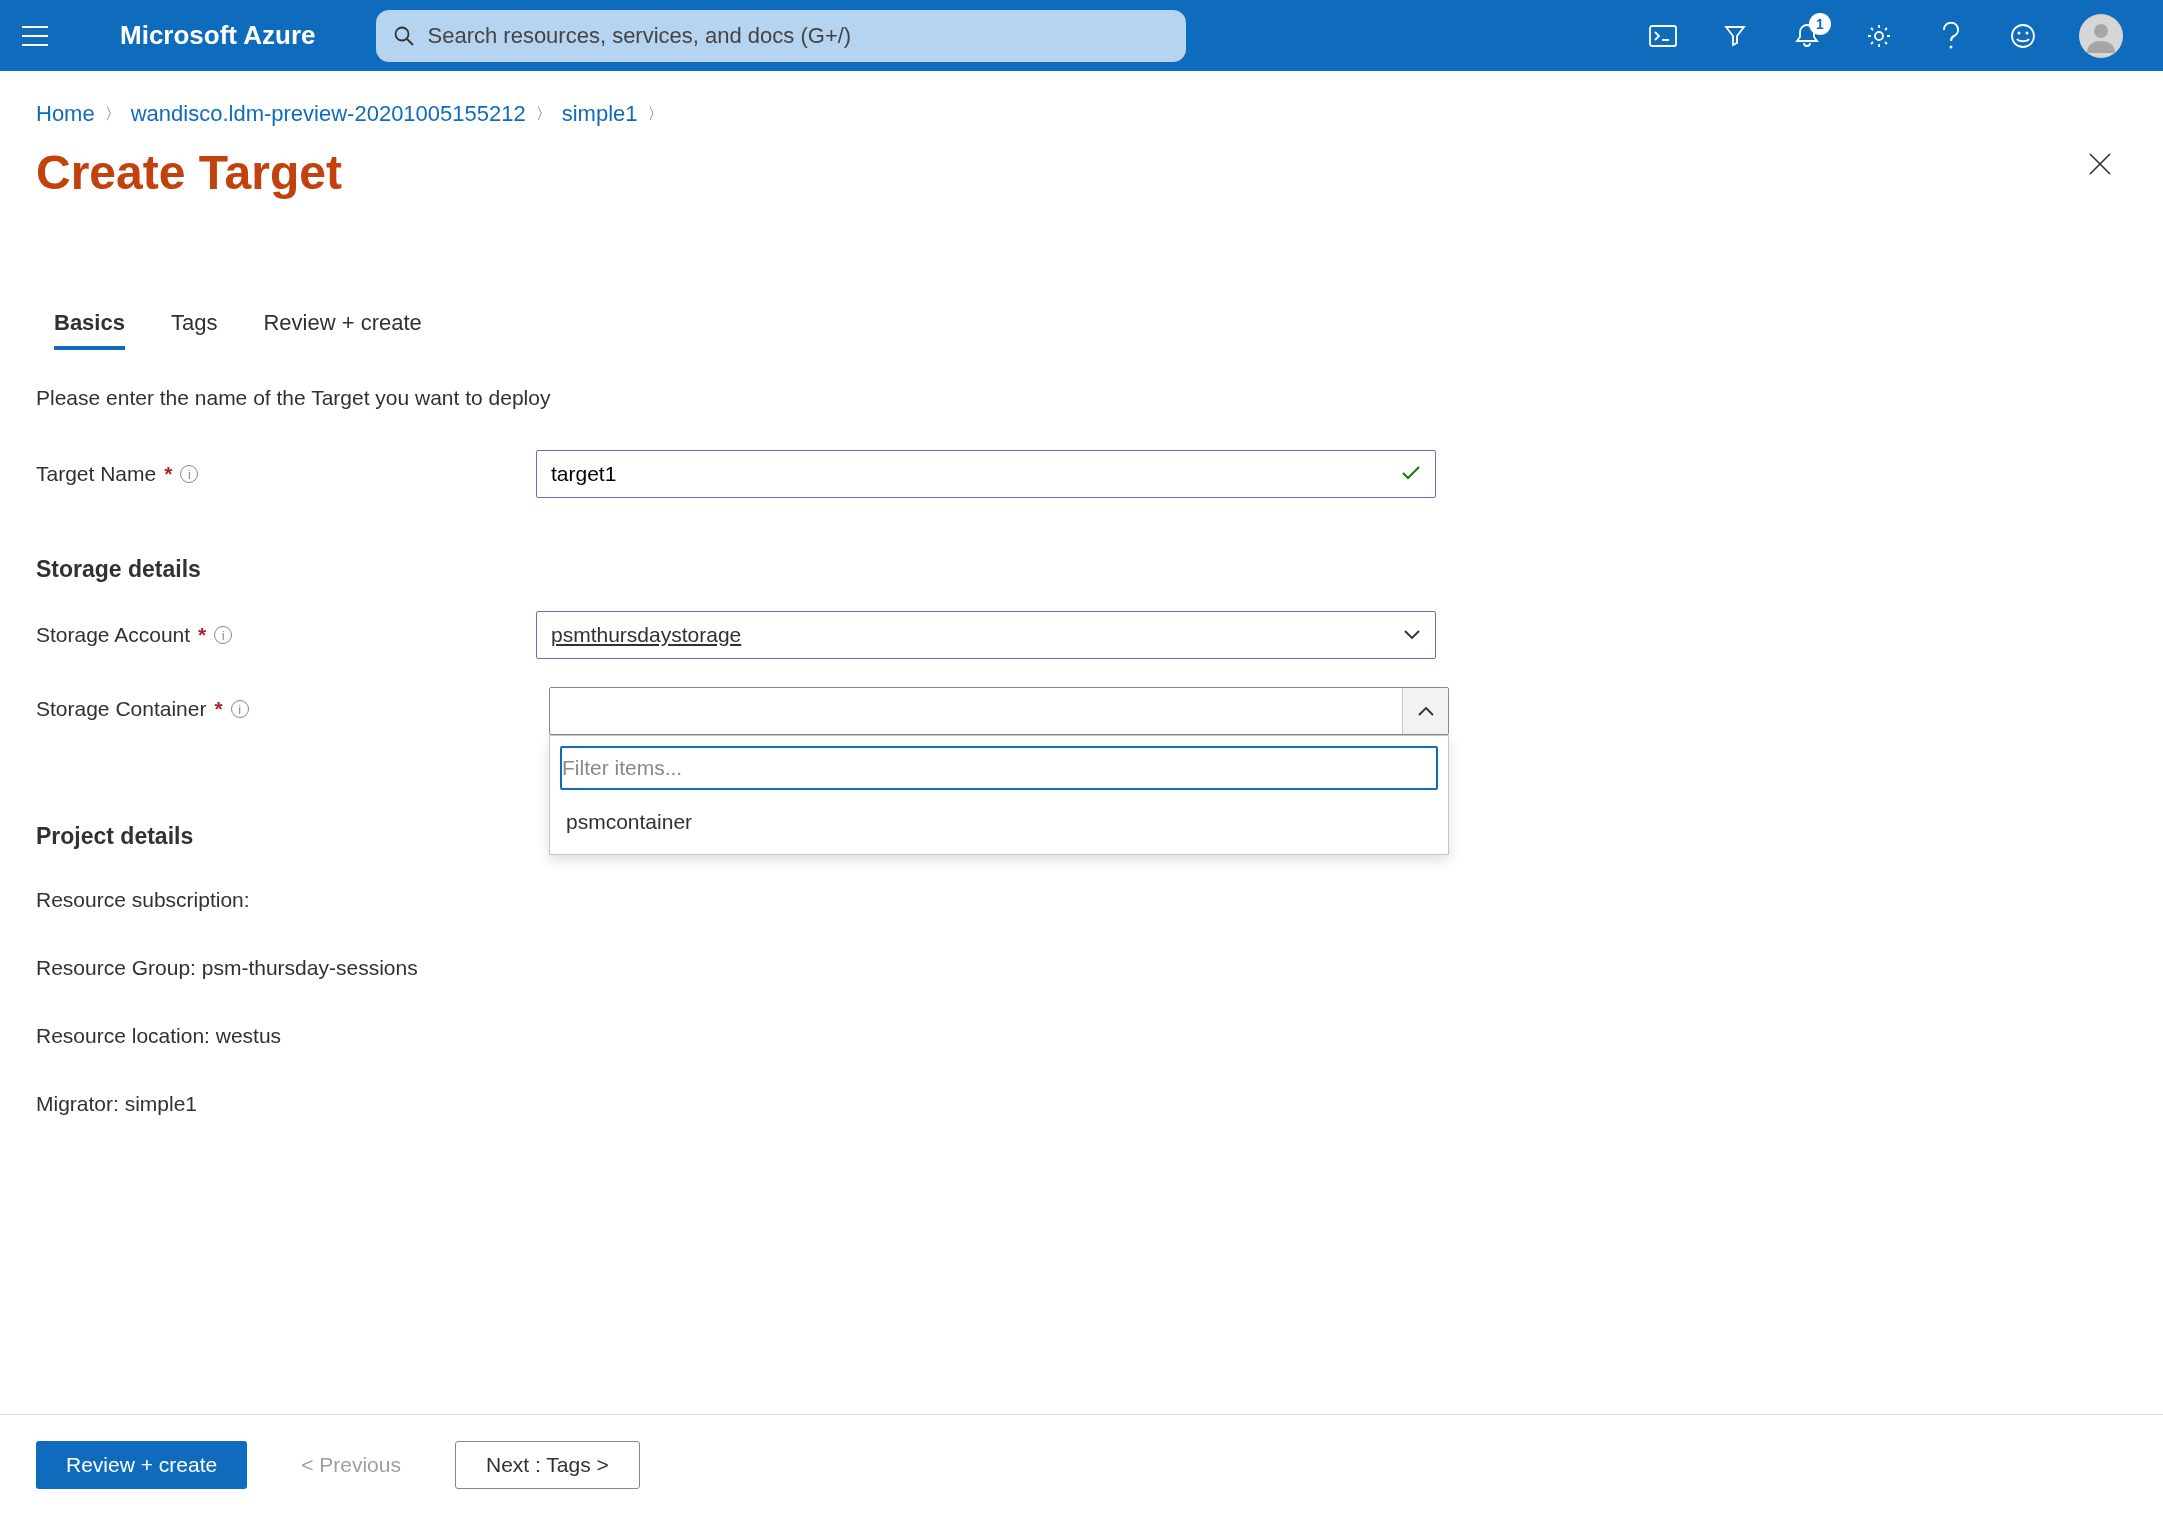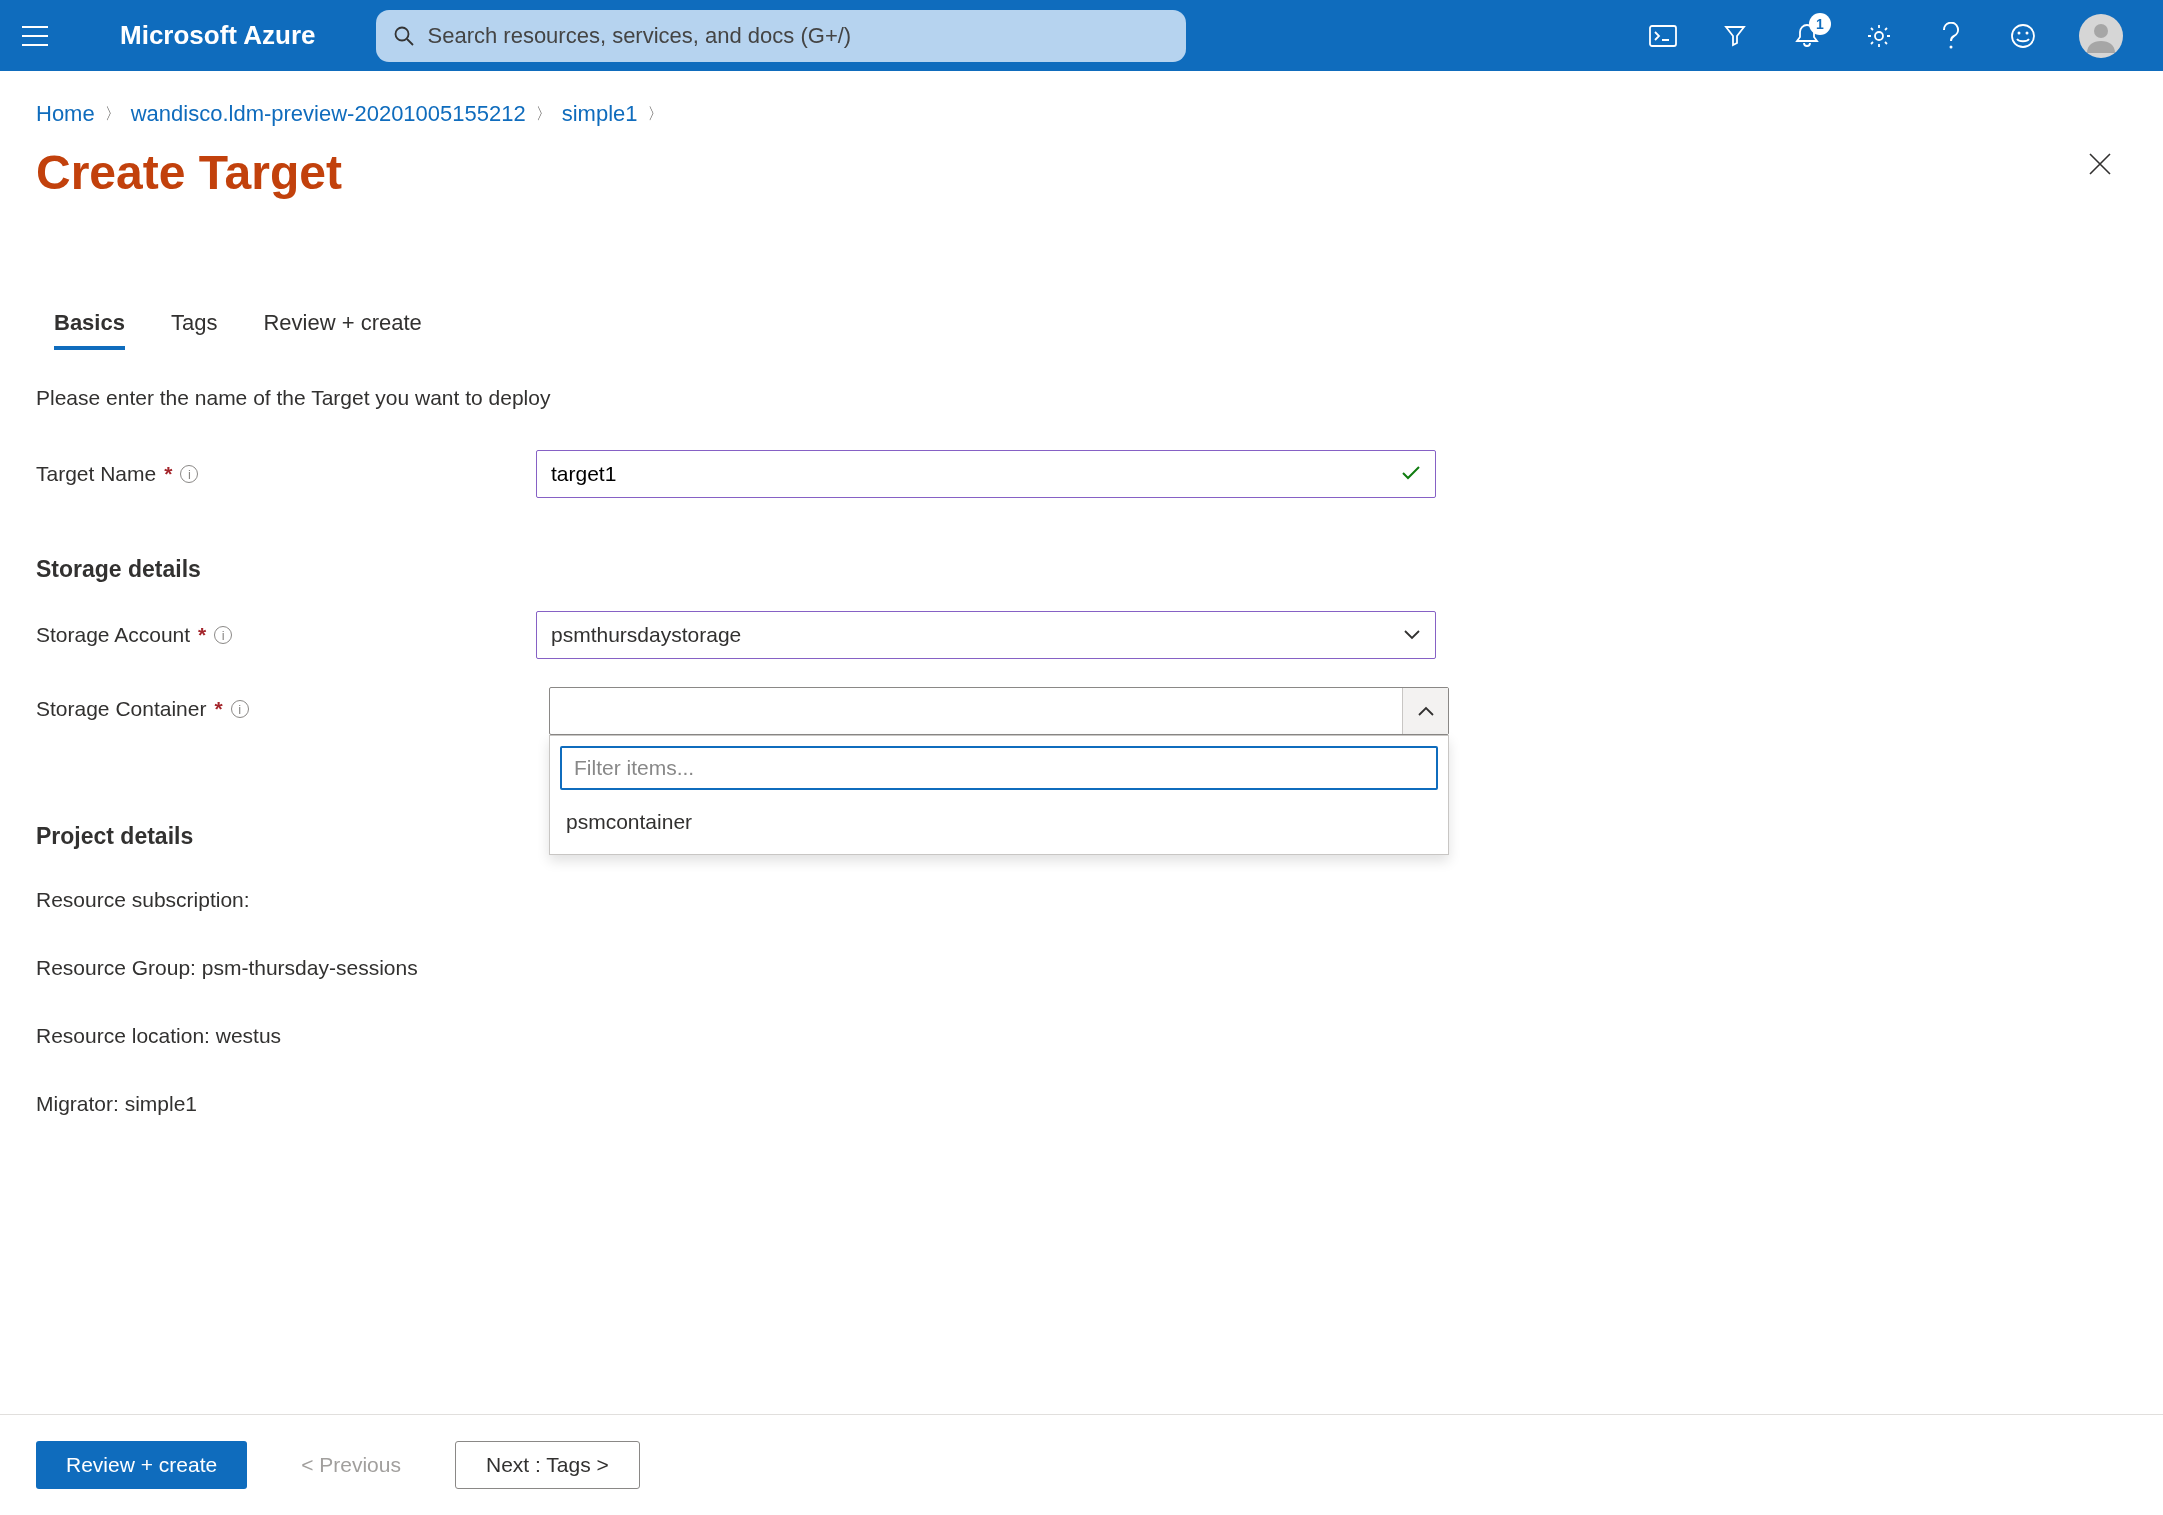--- a/index.html
+++ b/index.html
@@ -36,28 +36,28 @@
 
   
   .form-body { padding: 36px 36px 0 36px; max-width: 1500px; }
   .intro { padding-bottom: 40px; }
   .field-row { display:flex; align-items:center; margin-bottom: 28px; position:relative; }
   .field-label { width: 500px; font-size:21px; display:flex; align-items:center; gap:8px; }
   .req { color:#a4262c; font-weight:600; }
   .info-icon { width:18px; height:18px; border:1.5px solid #8a8886; border-radius:50%; display:inline-flex; align-items:center; justify-content:center; font-size:13px; color:#8a8886; }
   .field-control { width: 900px; position:relative; }
   .tinput, .tselect { width:100%; height:48px; border:1px solid #8661c5; border-radius:2px; background:#fff; font-size:21px; padding:12px 14px; outline:none; }
-  .tselect { display:flex; align-items:center; justify-content:space-between; cursor:pointer; }
+  .tselect { display:flex; align-items:center; justify-content:space-between; cursor:pointer;text-decoration:underline; }
   .tselect.open-border { border:1px solid #8a8886; }
   .valid-check { color:#107c10; }
   .section-h { font-size:23px; font-weight:600; padding: 30px 0 28px; color:#323130; }
 
   
   .dropdown-pop { position:absolute; top:48px; left:0; width:100%; background:#fff; border:1px solid #c8c6c4; box-shadow:0 6px 12px rgba(0,0,0,0.12); z-index:10; padding:10px; }
-  .filter-input { width:100%; height:44px; border:2px solid #0f6cbd; border-radius:2px; font-size:21px; padding:0 12px; outline:none; }
+  .filter-input { width:100%; height:44px; border:2px solid #0f6cbd; border-radius:2px; font-size:21px; padding:0 0; outline:none; }
   .filter-input::placeholder { color:#888; }
   .dd-option { padding:20px 6px 10px 6px; cursor:pointer; font-size:21px; }
 
   .plain { font-size:21px; padding:10px 0; }
 
   
   .footer { position:absolute; left:0; bottom:0; width:100%; border-top:1px solid #e1dfdd; padding:26px 36px; display:flex; gap:24px; align-items:center; background:#fff; }
   .btn { height:48px; padding:0 30px; font-size:21px; border-radius:3px; cursor:pointer; display:inline-flex; align-items:center; justify-content:center; }
   .btn-primary { background:#0f6cbd; color:#fff; border:none; }
   .btn-disabled { background:transparent; color:#a19f9d; border:none; cursor:default; }

